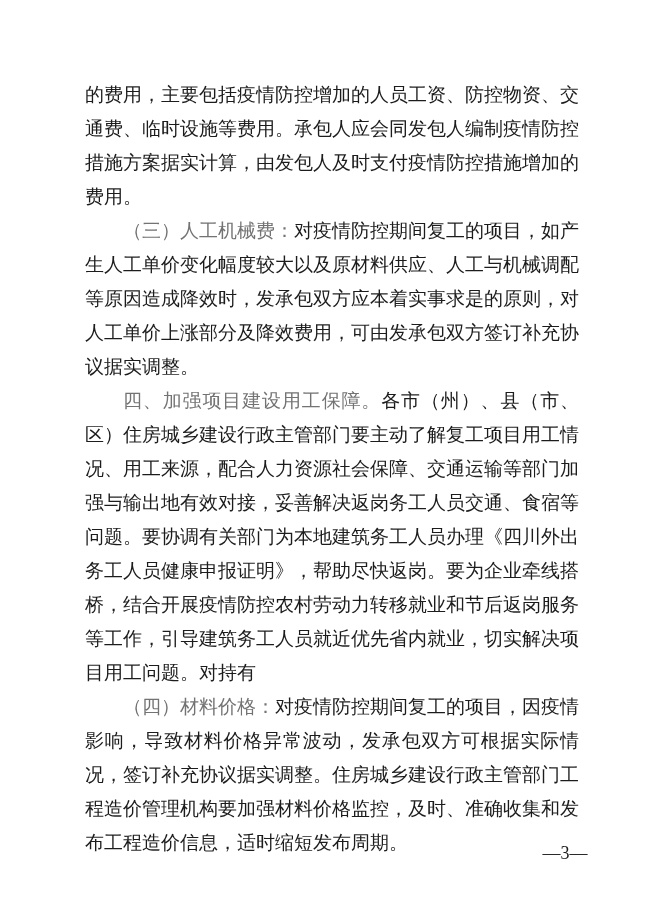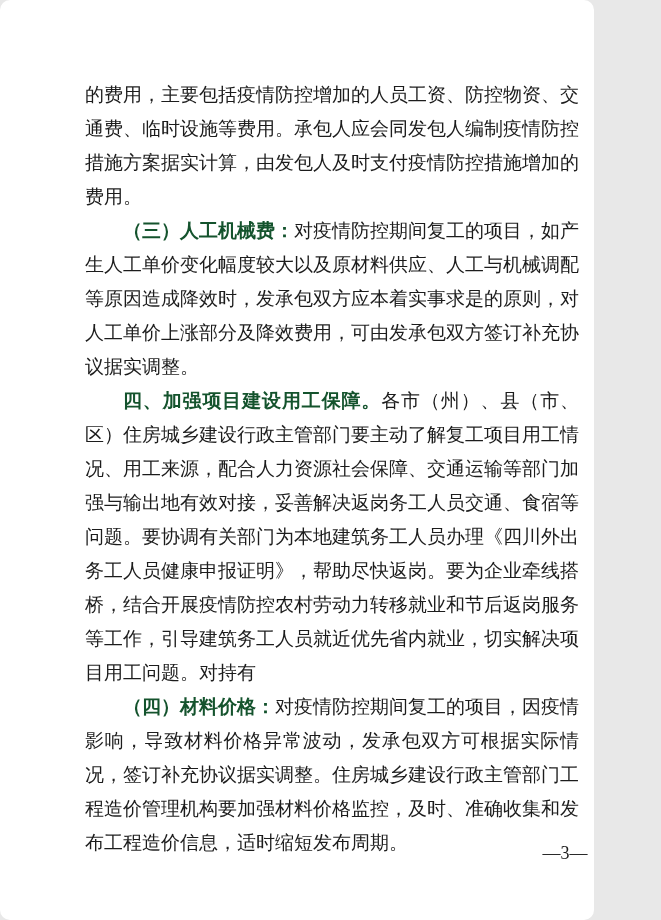--- a/index.html
+++ b/index.html
@@ -12,25 +12,24 @@
     width: 661px;
     height: 920px;
     position: relative;
     overflow: hidden;
     font-family: "Liberation Serif", "DejaVu Serif", serif;
   }
   .doc-page {
     position: absolute;
     left: 0;
     top: 0;
-    width: 594px;
+    width: 661px;
     height: 920px;
     background: #ffffff;
     color: #1c1c1c;
-    border-radius: 10px;
   }
   .doc-body {
     position: absolute;
     left: 85px;
     top: 78px;
     width: 494px;
   }
   .para {
     margin: 0;
     font-size: 19px;
@@ -38,22 +37,22 @@
     text-align: justify;
     text-justify: inter-ideograph;
     letter-spacing: 0;
     color: #1c1c1c;
     word-break: break-all;
   }
   .para.indent {
     text-indent: 2em;
   }
   .para .lead {
-    font-weight: bold;
-    color: #14532d;
+    font-weight: normal;
+    color: #737373;
   }
   .page-number {
     position: absolute;
     left: 505px;
     top: 840px;
     width: 120px;
     text-align: center;
     font-size: 18px;
     line-height: 26px;
     color: #1c1c1c;

